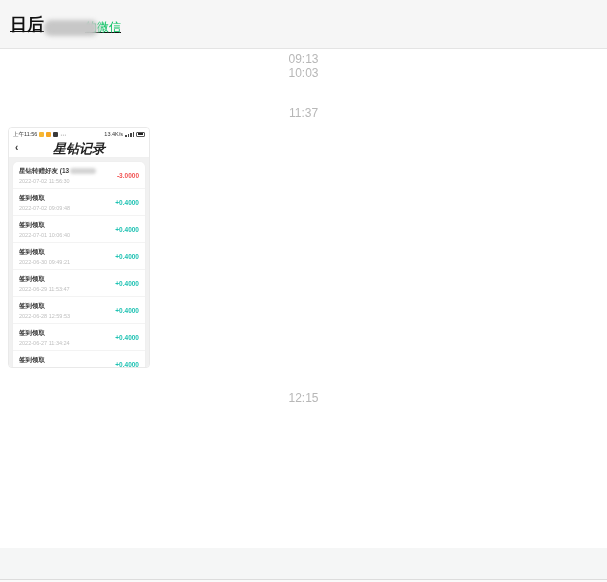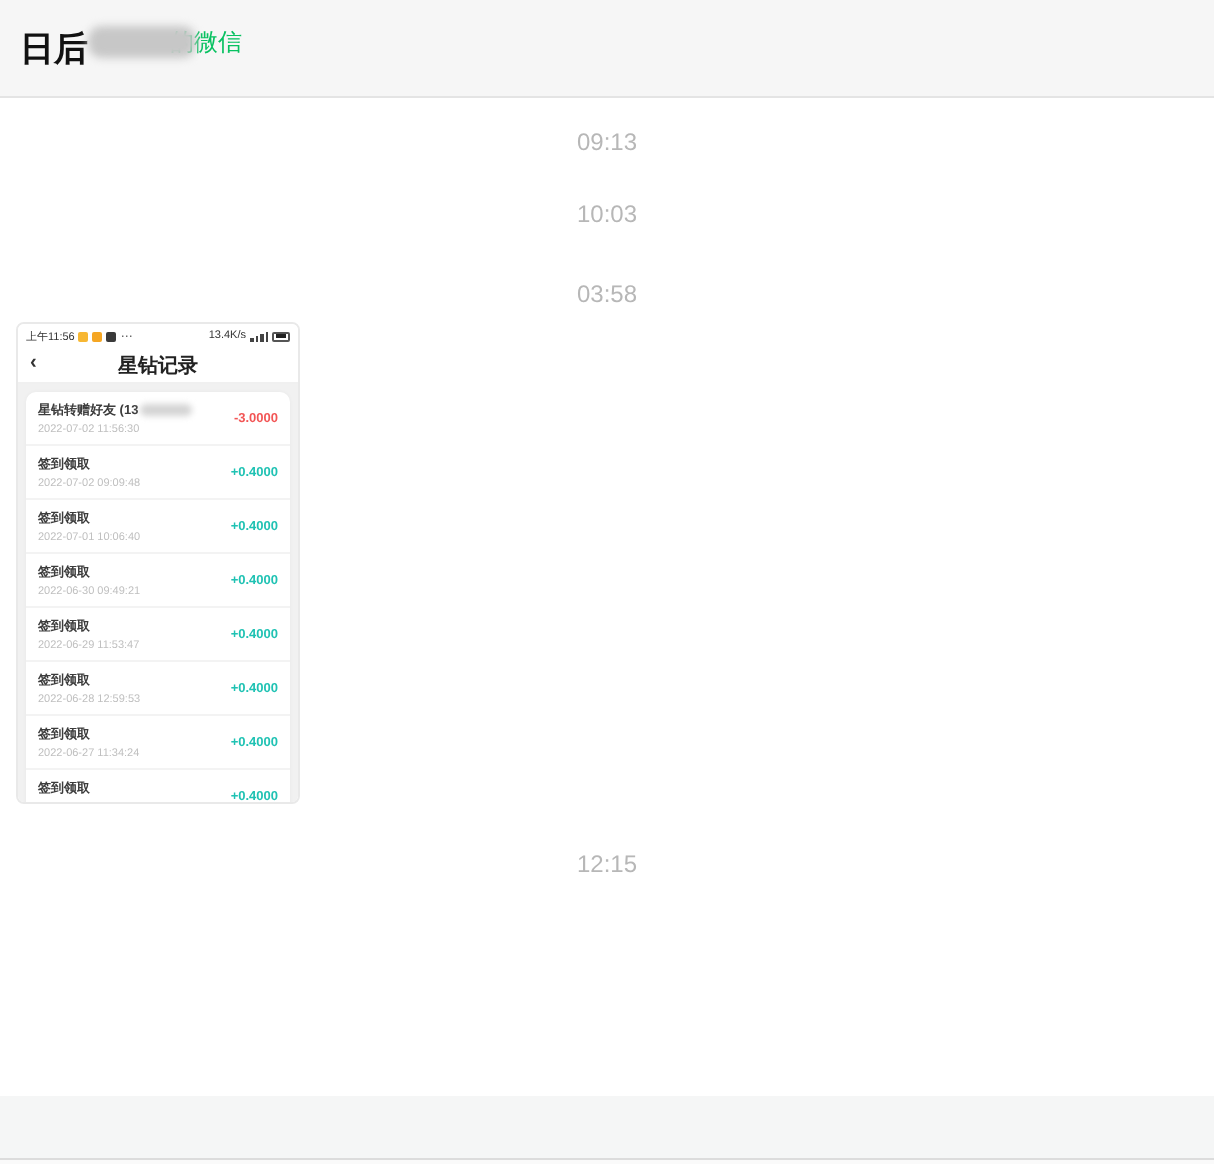--- a/index.html
+++ b/index.html
@@ -1,27 +1,27 @@
 <!DOCTYPE html>
 <html><head>
 <meta charset="utf-8">
 <style>
   * { margin:0; padding:0; box-sizing:border-box; }
   body { width:607px; height:582px; overflow:hidden; font-family:"Liberation Sans","DejaVu Sans",sans-serif; background:#fff; }
   .app { position:relative; width:607px; height:582px; background:#ffffff; overflow:hidden; }
 
   
   .header { position:absolute; top:0; left:0; right:0; height:49px; background:#f6f6f6; border-bottom:1px solid #e4e4e4; display:flex; align-items:center; padding-left:10px; }
-  .title { font-size:17px; font-weight:bold; color:#111; display:flex; align-items:flex-start; }
+  .title { font-size:17px; font-weight:bold; color:#111; display:flex; align-items:flex-end;text-decoration:underline; }
   .redact { display:inline-block; background:#c7c7c7; filter:blur(2px); border-radius:7px; }
   .title .redact { width:54px; height:16px; margin:0 -9px 0 0; position:relative; z-index:2; }
   .wechat-suffix { font-size:12px; font-weight:normal; color:#07c160; position:relative; z-index:1; margin-left:-4px; }
 
   
-  .chat { position:absolute; top:62px; left:0; right:0; height:498px; background:#ffffff; overflow:hidden; display:flex; flex-direction:column; align-items:flex-start; }
+  .chat { position:absolute; top:50px; left:0; right:0; height:498px; background:#ffffff; overflow:hidden; display:flex; flex-direction:column; align-items:flex-start; }
   .ts { align-self:center; font-size:12px; line-height:14px; color:#b7b7b7; }
   .bubble { font-size:14px; line-height:18px; color:#141414; padding:7px 12px; border-radius:4px; max-width:560px; }
   .recv { align-self:flex-start; margin-left:8px; background:#eaeaea; }
   .sent { align-self:flex-end; margin-right:0; background:#cfe3f8; }
   .phone { color:#5b8ad0; filter:blur(0.6px); }
   .phone-redact { width:58px; height:12px; background:#c6d2e2; margin:0 1px -1px 1px; border-radius:3px; }
 
   
   .thumb { align-self:flex-start; margin-left:8px; width:142px; height:241px; border:1px solid #e9e9e9; border-radius:4px; overflow:hidden; background:#fff; cursor:pointer; position:relative; }
   .p-status { height:12px; background:#fff; display:flex; align-items:center; padding:0 4px; font-size:5.5px; color:#333; }
@@ -29,58 +29,58 @@
   .badge { width:5px; height:5px; border-radius:1px; display:inline-block; }
   .b1 { background:#f7b733; } .b2 { background:#f5a623; } .b3 { background:#3a3a3a; }
   .dots { font-size:6px; color:#555; letter-spacing:0; }
   .p-status .right { margin-left:auto; display:flex; align-items:center; gap:2px; }
   .sigbars { display:flex; align-items:flex-end; gap:1px; }
   .sigbars i { display:block; width:1.5px; background:#444; }
   .batt { width:9px; height:5px; border:0.7px solid #555; border-radius:1px; position:relative; }
   .batt::after { content:""; position:absolute; left:0.5px; top:0.5px; bottom:0.5px; width:5px; background:#222; }
   .p-nav { height:18px; background:#fff; border-bottom:1px solid #f0f0f0; position:relative; display:flex; align-items:center; justify-content:center; }
   .p-back { position:absolute; left:6px; top:2px; font-size:10px; color:#333; font-weight:bold; }
-  .p-title { font-size:10px; font-weight:bold; color:#222; }
+  .p-title { font-size:13px; font-weight:bold; color:#222;font-style:italic; }
   .p-body { position:absolute; top:30px; bottom:0; left:0; right:0; background:#f1f1f1; padding:4px; }
   .card { background:#fff; border-radius:5px; height:300px; overflow:hidden; box-shadow:0 0 2px rgba(0,0,0,0.04); }
   .rec-row { display:flex; align-items:center; padding:4px 6px; border-bottom:1px solid #f3f3f3; height:27px; }
   .rec-left { display:flex; flex-direction:column; gap:2px; min-width:0; }
   .rec-title { font-size:6.5px; font-weight:bold; color:#3c3c3c; white-space:nowrap; display:flex; align-items:center; }
   .rec-title .redact { width:26px; height:6px; border-radius:3px; margin-left:1px; filter:blur(1.5px); background:#d4d4d4; }
   .rec-date { font-size:5.5px; color:#bfbfbf; white-space:nowrap; }
   .rec-amt { margin-left:auto; font-size:6.5px; font-weight:bold; }
   .amt-pos { color:#1fc2b3; }
   .amt-neg { color:#f25555; }
 
   
   .footer { position:absolute; top:548px; left:0; right:0; height:31px; background:#f5f6f6; }
   .bottom-line { position:absolute; top:579px; left:0; right:0; height:1px; background:#dcdcdc; }
   .bottom-pad { position:absolute; top:580px; left:0; right:0; height:2px; background:#fafafa; }
 
   
   .mt2{margin-top:2px;} .mt6{margin-top:6px;} .mt7{margin-top:7px;} .mt9{margin-top:9px;}
-  .mt22{margin-top:22px;} .mt23{margin-top:23px;} .mt26{margin-top:26px;}
+  .mt22{} .mt23{margin-top:23px;} .mt26{margin-top:26px;}
 </style>
 </head>
 <body>
 
 <div class="app">
 
   <div class="header">
     <div class="title">
       <span>日后</span>
       <span class="redact"></span>
       <span class="wechat-suffix">的微信</span>
     </div>
   </div>
 
   <div class="chat">
       <div class="ts mt2">09:13</div>
       <div class="ts mt22">10:03</div>
-      <div class="ts mt26">03:58</div>
+      <div class="ts mt26">11:37</div>
       <div class="thumb mt7">
         <div class="p-status">
           <span class="left">
             <span>上午11:56</span>
             <i class="badge b1"></i>
             <i class="badge b2"></i>
             <i class="badge b3"></i>
             <span class="dots">⋯</span>
           </span>
           <span class="right">

